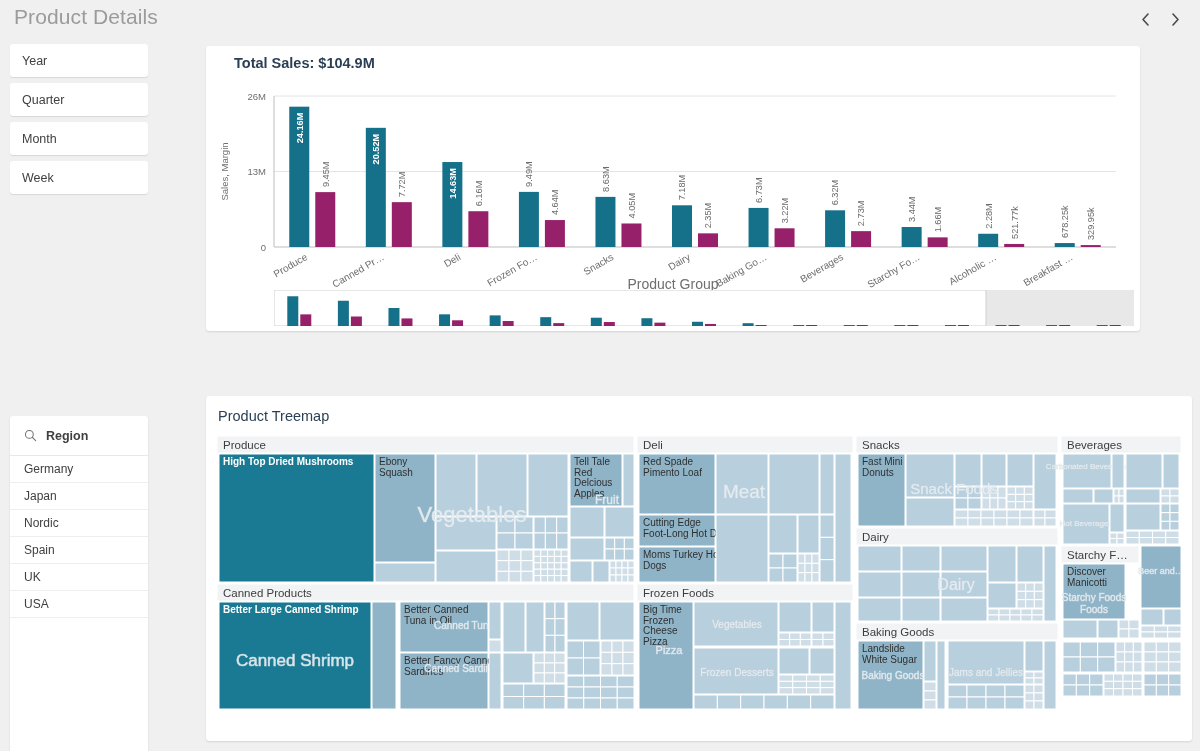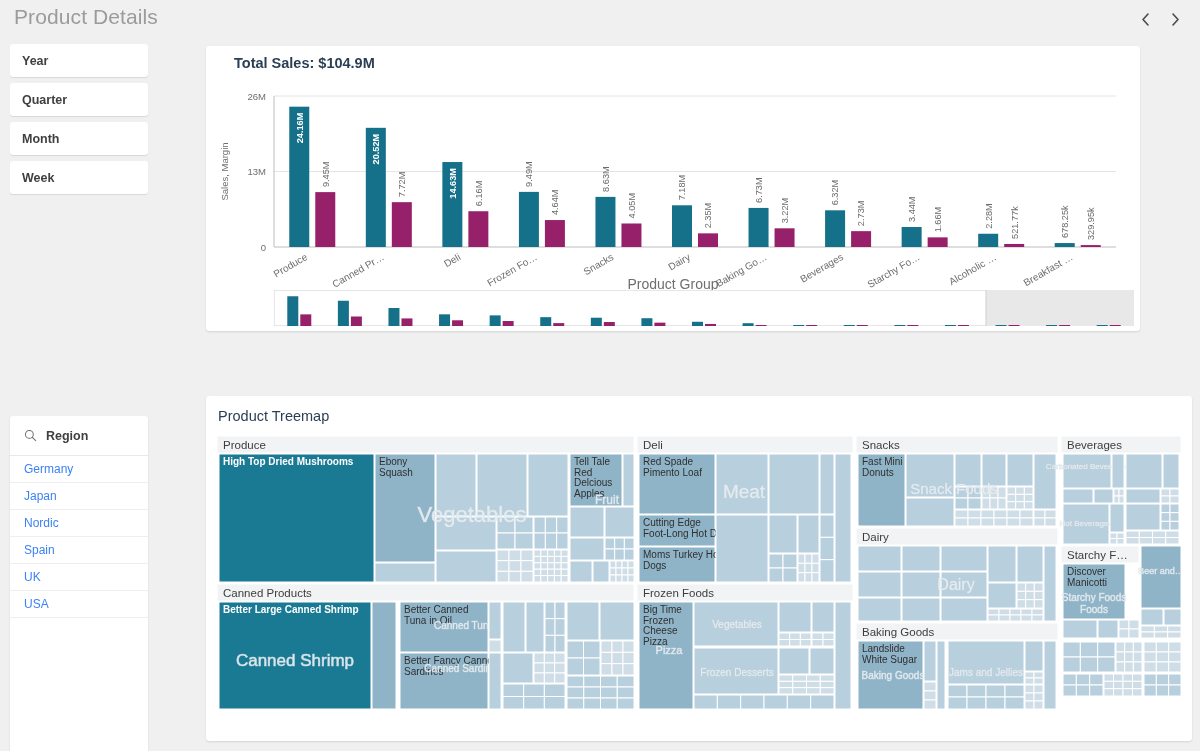--- a/index.html
+++ b/index.html
@@ -29,38 +29,38 @@
 
   
   #filter-pane { position: absolute; left: 10px; top: 44px; width: 138px; }
   .filter-btn {
     position: relative; width: 138px; height: 33px; background: #fff;
     border-radius: 3px; margin-bottom: 6px;
     box-shadow: 0 1px 1px rgba(0,0,0,0.10);
     display: flex; align-items: center; cursor: pointer;
   }
   .filter-btn span {
-    padding-left: 12px; font-size: 12.5px; font-weight: bold; color: #404040;
+    padding-left: 12px; font-size: 12.5px; font-weight: normal; color: #404040;
   }
 
   
   #region-card {
     position: absolute; left: 10px; top: 396px; width: 138px; height: 345px;
     background: #fff; border-radius: 3px;
     box-shadow: 0 1px 2px rgba(0,0,0,0.12); overflow: hidden; margin-top: 20px;
   }
   #region-header {
     height: 40px; display: flex; align-items: center; padding-left: 14px;
     border-bottom: 1px solid #e8e8e8;
   }
   #region-header .srch { margin-right: 9px; display: flex; align-items: center; }
   #region-title { font-size: 12.5px; font-weight: bold; color: #404040; }
   .region-item {
     height: 27px; display: flex; align-items: center; padding-left: 14px;
-    font-size: 12px; color: #3b82f6;
+    font-size: 12px; color: #404040;
     border-bottom: 1px solid #eeeeee; cursor: pointer;
   }
 
   
   #barchart-card {
     position: absolute; left: 206px; top: 46px; width: 934px; height: 285px;
     background: #fff; border-radius: 3px;
     box-shadow: 0 1px 2px rgba(0,0,0,0.12);
   }
   #barchart-title {

